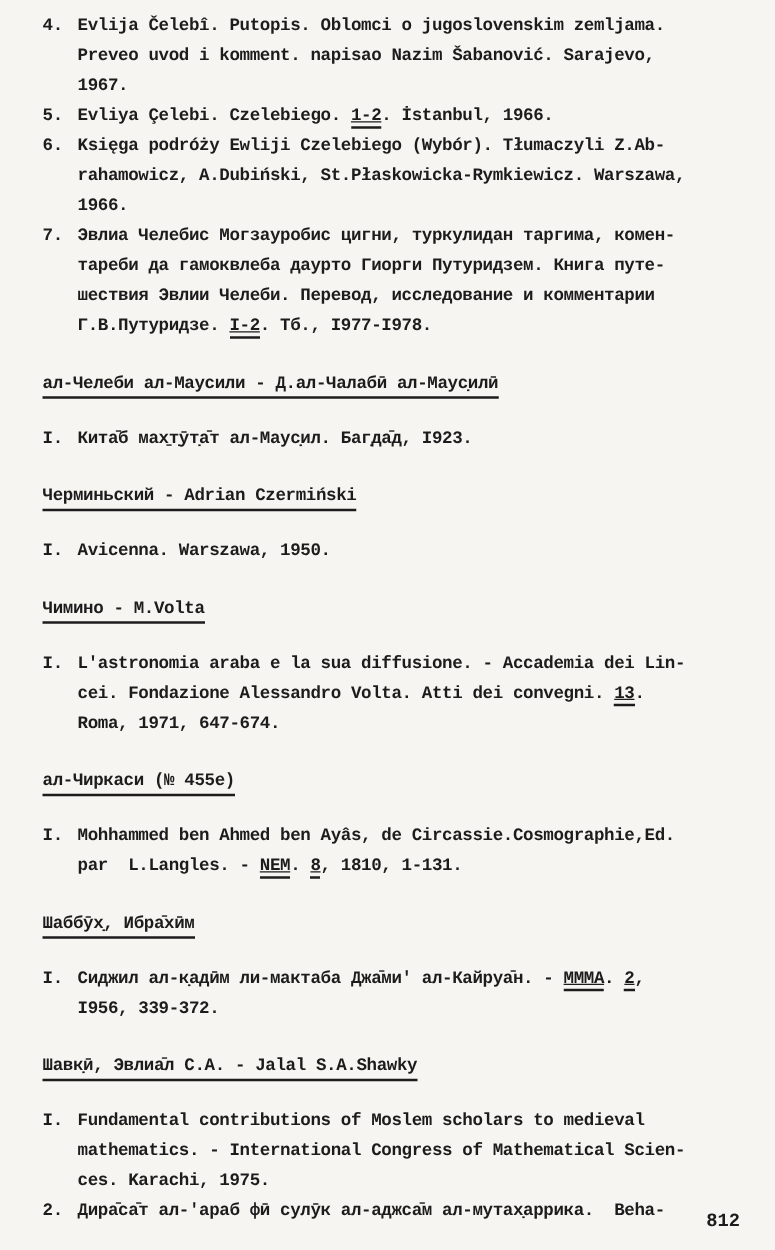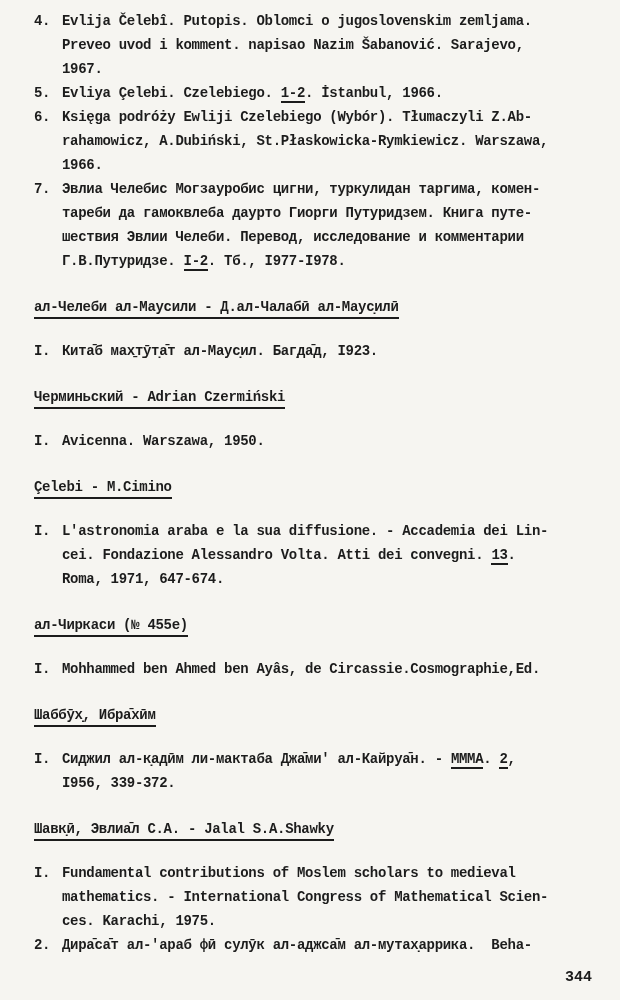--- a/index.html
+++ b/index.html
@@ -23,21 +23,21 @@
   .entry { display: flex; align-items: flex-start; }
   .entry .num { flex: none; width: 28px; white-space: pre; }
   .entry .body { flex: 1 1 auto; min-width: 0; }
   .line { white-space: pre; }
   .heading { margin: 22px 0 20px 0; white-space: pre; }
   .heading .ht {
     border-bottom: 2px solid currentColor;
     padding-bottom: 2px;
     text-align: right;
   }
-  .u { border-bottom: 2px solid currentColor; }
+  .u { border-bottom: 2px solid currentColor; text-decoration: underline; }
   .page-number {
     position: absolute;
     right: 28px; bottom: 10px;
     font-size: 15px;
     letter-spacing: 0;
   }
 </style>
 </head>
 <body>
 
@@ -89,37 +89,38 @@
 
   <div class="heading"><span class="ht">Черминьский - Adrian Czermiński</span></div>
 
   <div class="entry">
     <span class="num">I.</span>
     <div class="body">
       <div class="line"><span>Avicenna. Warszawa, 1950.</span></div>
     </div>
   </div>
 
-  <div class="heading"><span class="ht">Çelebi - M.Cimino</span></div>
+  <div class="heading"><span class="ht">Чимино - M.Volta</span></div>
 
   <div class="entry">
     <span class="num">I.</span>
     <div class="body">
       <div class="line"><span>L'astronomia araba e la sua diffusione. - Accademia dei Lin-</span></div>
       <div class="line"><span>cei. Fondazione Alessandro Volta. Atti dei convegni. </span><span class="u">13</span><span>.</span></div>
       <div class="line"><span>Roma, 1971, 647-674.</span></div>
     </div>
   </div>
 
   <div class="heading"><span class="ht">ал-Чиркаси (№ 455e)</span></div>
 
   <div class="entry">
     <span class="num">I.</span>
     <div class="body">
       <div class="line"><span>Mohhammed ben Ahmed ben Ayâs, de Circassie.Cosmographie,Ed.</span></div>
+      <div class="line"><span>par  L.Langles. - </span><span class="u">NEM</span><span>. </span><span class="u">8</span><span>, 1810, 1-131.</span></div>
     </div>
   </div>
 
   <div class="heading"><span class="ht">Шаббӯх̣, Ибра̄хӣм</span></div>
 
   <div class="entry">
     <span class="num">I.</span>
     <div class="body">
       <div class="line"><span>Сиджил ал-к̣адӣм ли-мактаба Джа̄ми' ал-Кайруа̄н. - </span><span class="u">MMMA</span><span>. </span><span class="u">2</span><span>,</span></div>
       <div class="line"><span>I956, 339-372.</span></div>
@@ -137,15 +138,15 @@
     </div>
   </div>
 
   <div class="entry">
     <span class="num">2.</span>
     <div class="body">
       <div class="line"><span>Дира̄са̄т ал-'араб фӣ сулӯк ал-аджса̄м ал-мутах̣аррика.  Beha-</span></div>
     </div>
   </div>
 
-  <div class="page-number">344</div>
+  <div class="page-number">812</div>
 
 </div>
 
 </body></html>

